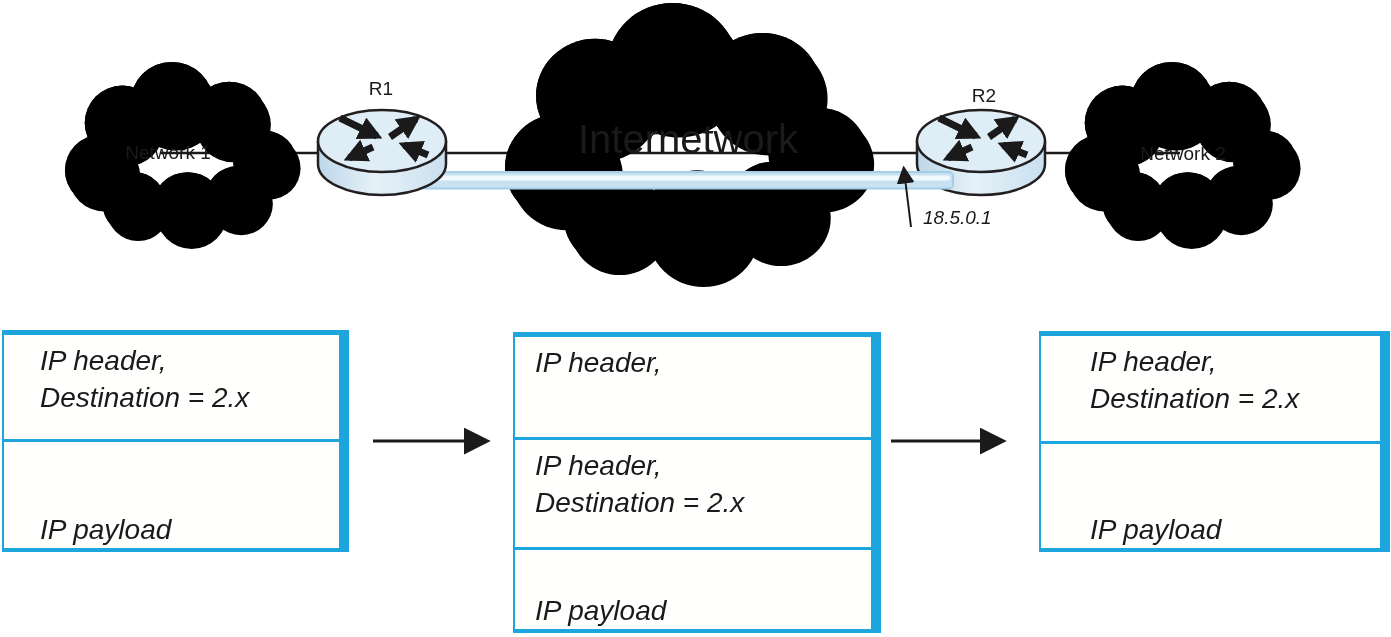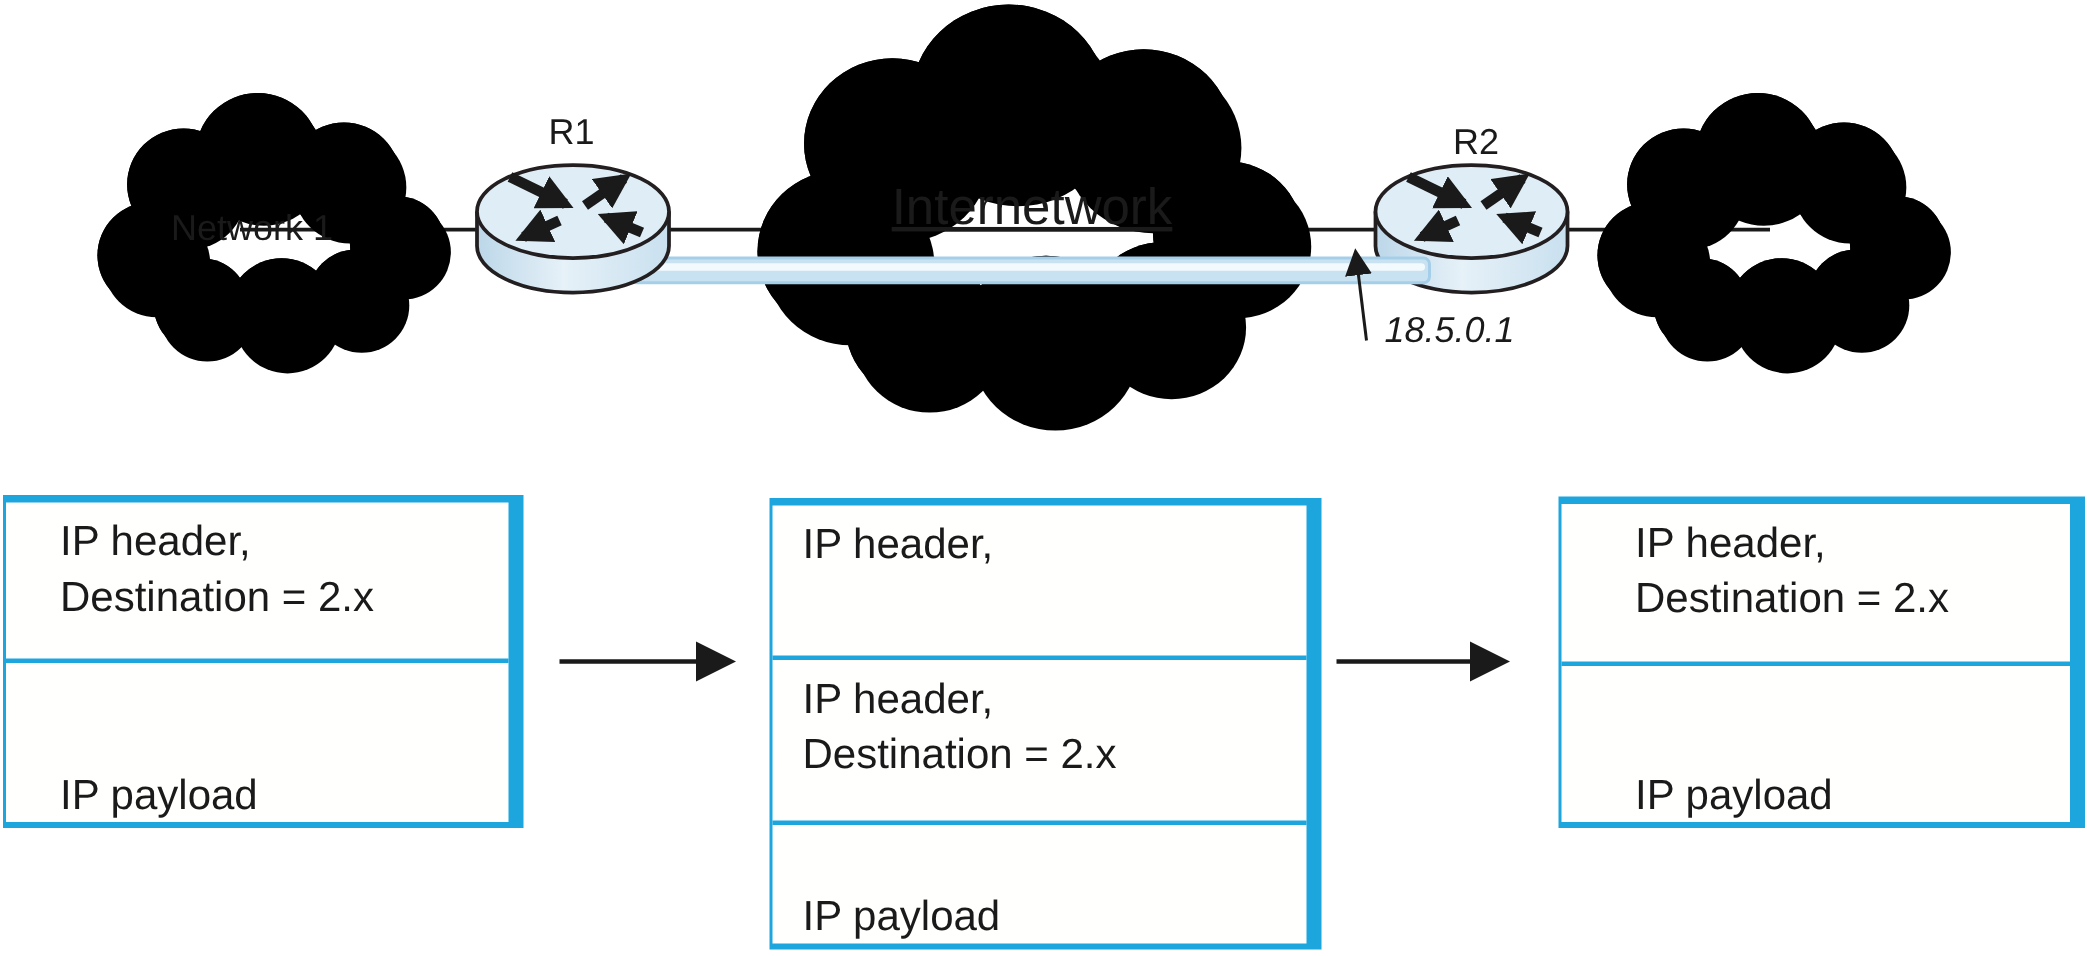--- a/index.html
+++ b/index.html
@@ -8,37 +8,38 @@
     width:1391px;height:637px;
     background:#ffffff;
     font-family:"Liberation Sans", sans-serif;
     color:#1a1a1a;
     overflow:hidden;
   }
   .diagram-svg{position:absolute;left:0;top:0;}
   
   .diagram-label{
     position:absolute;
-    font-size:24px;
+    font-size:19px;
     line-height:1.1;
     white-space:nowrap;
     transform:translate(-50%,-50%);
   }
-  .label-internetwork{font-size:34px;text-decoration:underline;}
+  .label-internetwork{font-size:40px;}
   .label-ip{transform:none;font-style:italic;}
   
   .packet-box{
     position:absolute;
     box-sizing:border-box;
     border-style:solid;
     border-color:#1ca6dd;
     border-width:5px 10px 4px 2px;
     background:#fffffe;
     display:flex;
     flex-direction:column;
+    font-style:italic;
   }
   .packet-cell{
     box-sizing:border-box;
     font-size:28px;
     line-height:37px;
     padding-top:7px;
   }
   .packet-cell + .packet-cell{border-top:3px solid #1ca6dd;}
   .packet-cell.single{
     display:flex;align-items:flex-end;padding-top:0;flex:1 1 auto;
@@ -139,20 +140,21 @@
 
     <line x1="373" y1="441" x2="484" y2="441" stroke="#1a1a1a" stroke-width="3" marker-end="url(#ahThin)"></line>
     <line x1="891" y1="441" x2="1000" y2="441" stroke="#1a1a1a" stroke-width="3" marker-end="url(#ahThin)"></line>
   </svg>
 
   <div class="diagram-label" style="left:168px;top:153px">Network 1</div>
   <div class="diagram-label" style="left:381px;top:89px">R1</div>
   <div class="diagram-label label-internetwork" style="left:688px;top:139px">Internetwork</div>
   <div class="diagram-label" style="left:984px;top:96px">R2</div>
   <div class="diagram-label label-ip" style="left:923px;top:208px">18.5.0.1</div>
+  <div class="diagram-label" style="left:1183px;top:154px">Network 2</div>
 
   <div class="packet-box" style="left:2px;top:330px;width:347px;height:222px">
     <div class="packet-cell" style="height:104px;padding-left:36px">
       <div>IP header,</div>
       <div>Destination = 2.x</div>
     </div>
     <div class="packet-cell single" style="padding-left:36px">
       <div>IP payload</div>
     </div>
   </div>

